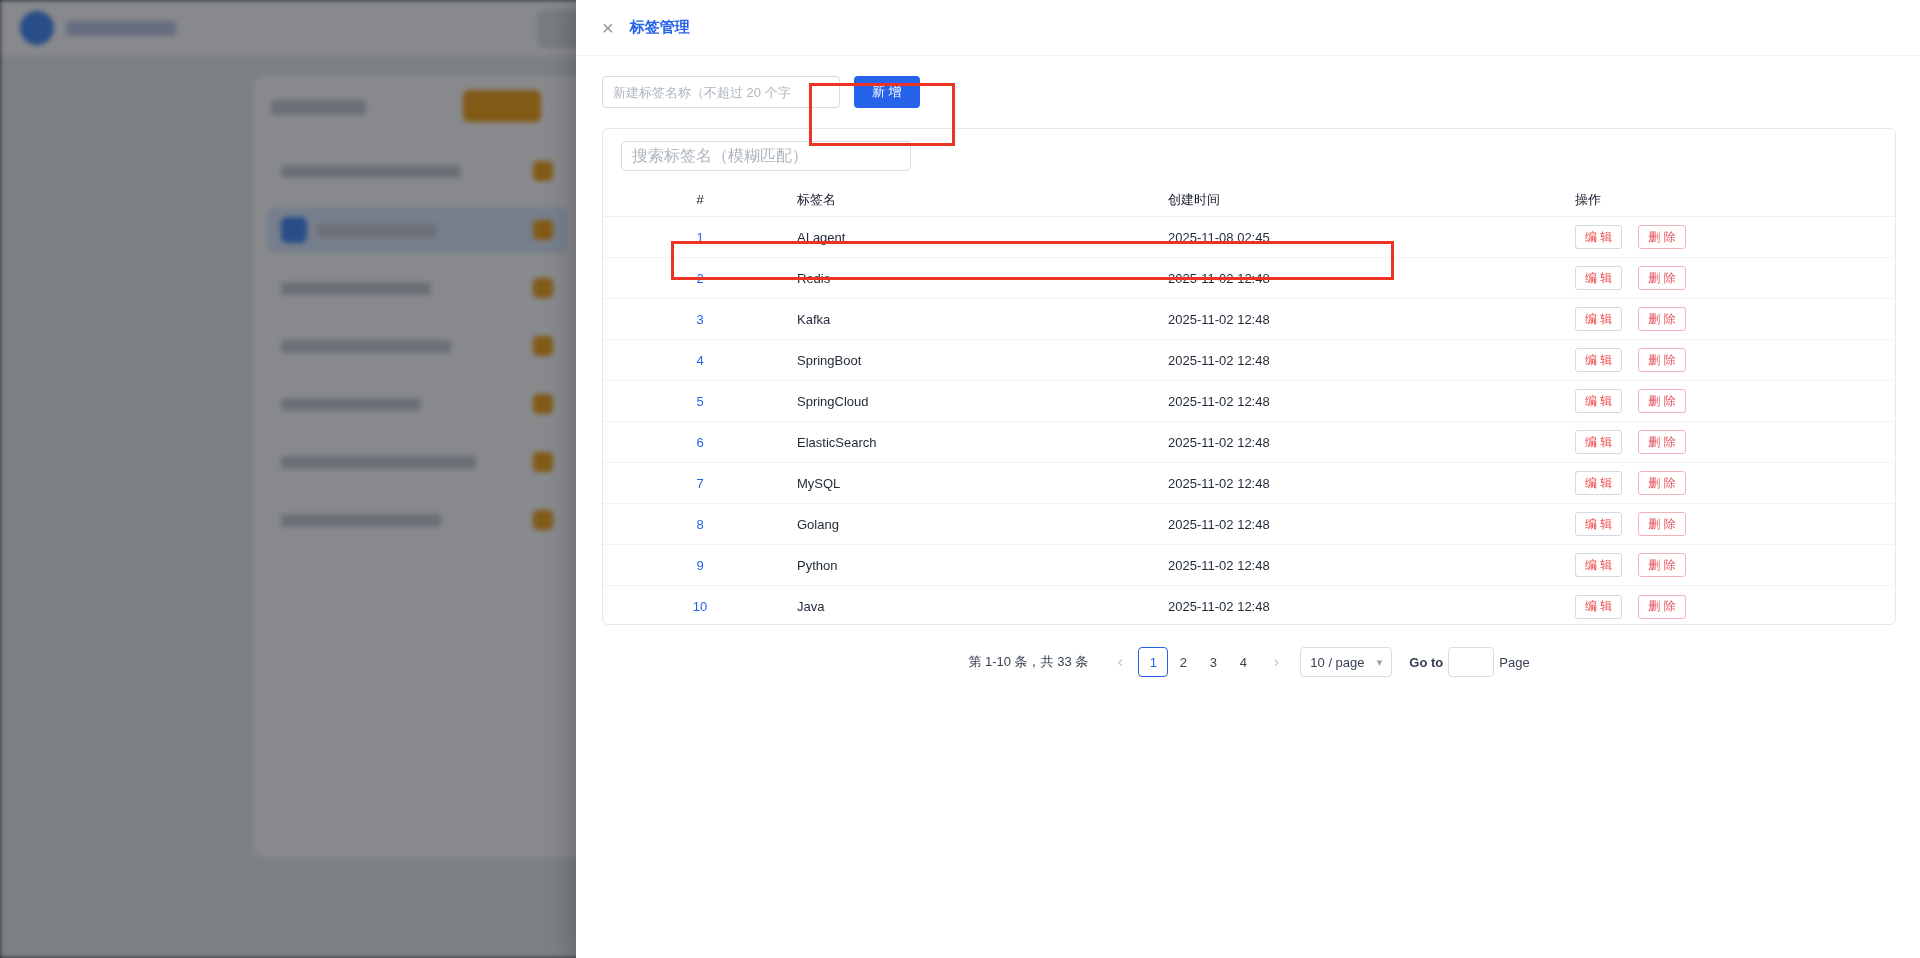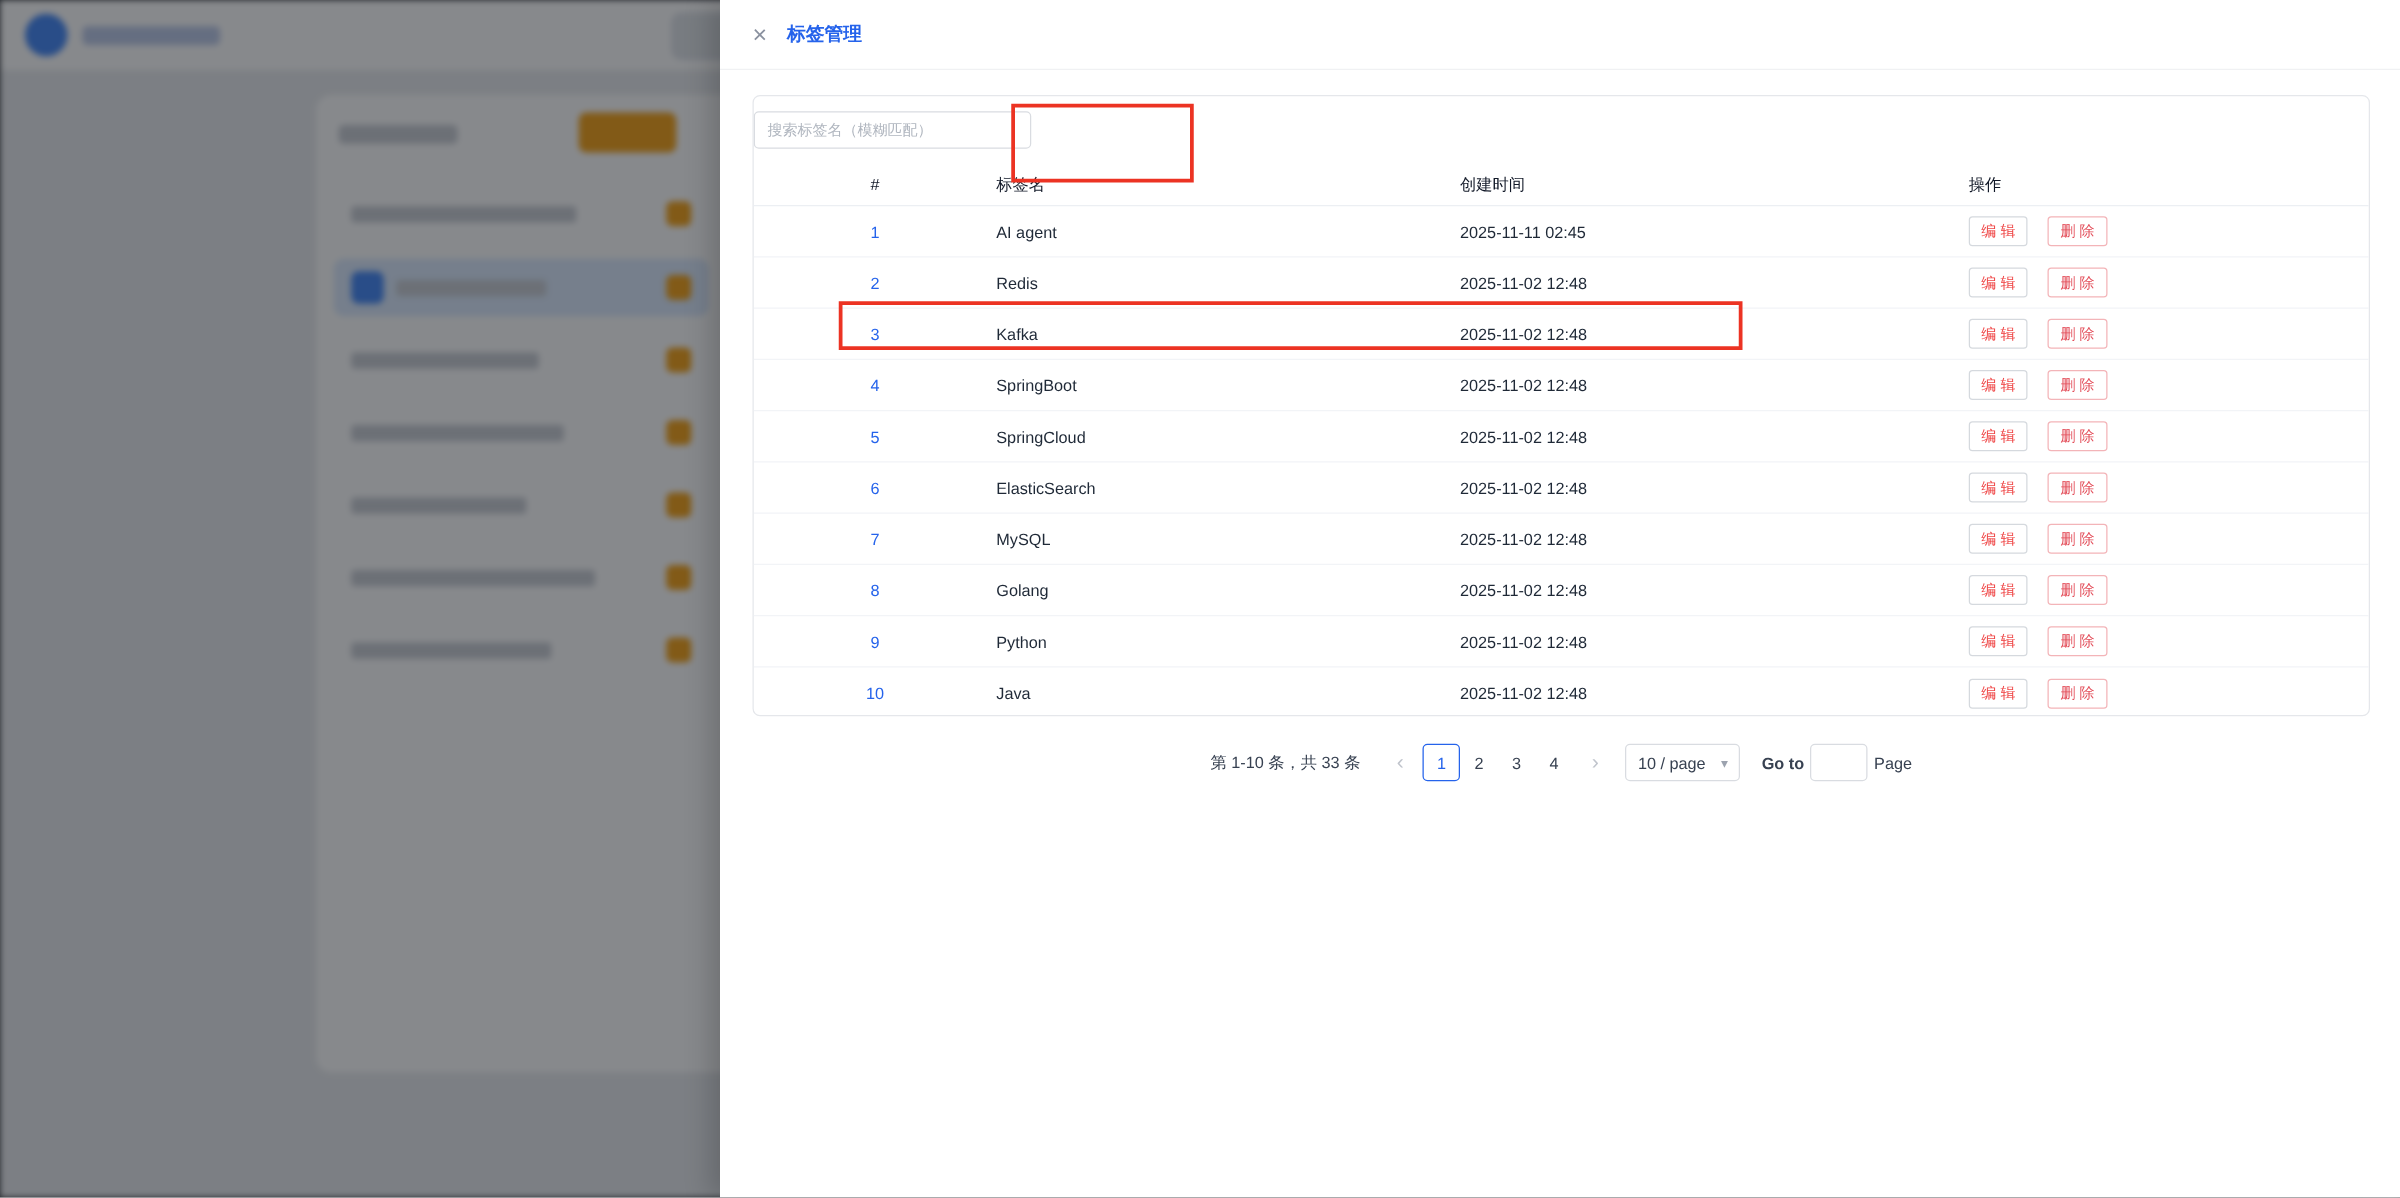--- a/index.html
+++ b/index.html
@@ -34,21 +34,21 @@
 
   .form-label-row { font-size:13px; color:#4b5563; margin-bottom:8px; height:15px; }
   .required-mark { color:#ef4444; margin-left:3px; }
   .form-controls { display:flex; align-items:center; gap:14px; margin-bottom:20px; }
   .text-input { height:32px; border:1px solid #d9dce1; border-radius:4px; padding:0 10px; font-size:13px; color:#1f2937; outline:none; font-family:inherit; }
   .text-input::placeholder { color:#b0b6bf; }
   .tag-name-input { width:238px; }
   .btn-primary { height:32px; padding:0 18px; background:var(--accent,#2563eb); color:#fff; border:none; border-radius:4px; font-size:13px; cursor:pointer; font-family:inherit; }
 
   .card { border:1px solid #e5e7eb; border-radius:6px; height:497px; background:#fff; padding-top:12px; overflow:hidden; }
-  .search-input { width:222px; height:30px; margin-left:0; font-size:12px; }
+  .search-input { width:290px; height:30px; margin-left:18px; font-size:16px; }
   .thead, .trow { display:grid; grid-template-columns:194px 371px 407px 1fr; align-items:center; }
   .thead { height:34px; margin-top:12px; border-bottom:1px solid #eceff3; font-size:13px; color:#111827; font-weight:500; }
   .trow { height:41px; border-bottom:1px solid #f2f4f7; font-size:13px; color:#1f2937; }
   .trow:last-child { border-bottom:none; }
   .cell-index { text-align:center; }
   .trow .cell-index { color:var(--accent,#2563eb); }
   .cell-actions { display:flex; gap:16px; }
   .btn-mini { height:24px; padding:0 9px; font-size:12px; border-radius:3px; background:#fff; cursor:pointer; font-family:inherit; }
   .btn-edit { border:1px solid #d5d9de; color:#ef4444; }
   .btn-delete { border:1px solid #f3b4b8; color:#e34d59; }
@@ -121,36 +121,40 @@
 <aside class="drawer">
 
   <div class="drawer-header">
     <button class="close-x">×</button>
     <div class="drawer-title">标签管理</div>
   </div>
 
   <div class="drawer-body">
 
 
+    <div class="form-controls">
+      <input class="text-input tag-name-input" type="text" placeholder="新建标签名称（不超过 20 个字" style="">
+      <button class="btn-primary">新 增</button>
+    </div>
 
     <div class="card">
       <input class="text-input search-input" type="text" placeholder="搜索标签名（模糊匹配）" style="">
 
       <div class="thead">
         <div class="cell cell-index">#</div>
         <div class="cell">标签名</div>
         <div class="cell">创建时间</div>
         <div class="cell">操作</div>
       </div>
 
       <div id="rows">
   <div class="trow">
     <div class="cell cell-index">1</div>
     <div class="cell cell-name">AI agent</div>
-    <div class="cell cell-created">2025-11-11 02:45</div>
+    <div class="cell cell-created">2025-11-08 02:45</div>
     <div class="cell cell-actions">
       <button class="btn-mini btn-edit">编 辑</button>
       <button class="btn-mini btn-delete">删 除</button>
     </div>
   </div>
 
   <div class="trow">
     <div class="cell cell-index">2</div>
     <div class="cell cell-name">Redis</div>
     <div class="cell cell-created">2025-11-02 12:48</div>

